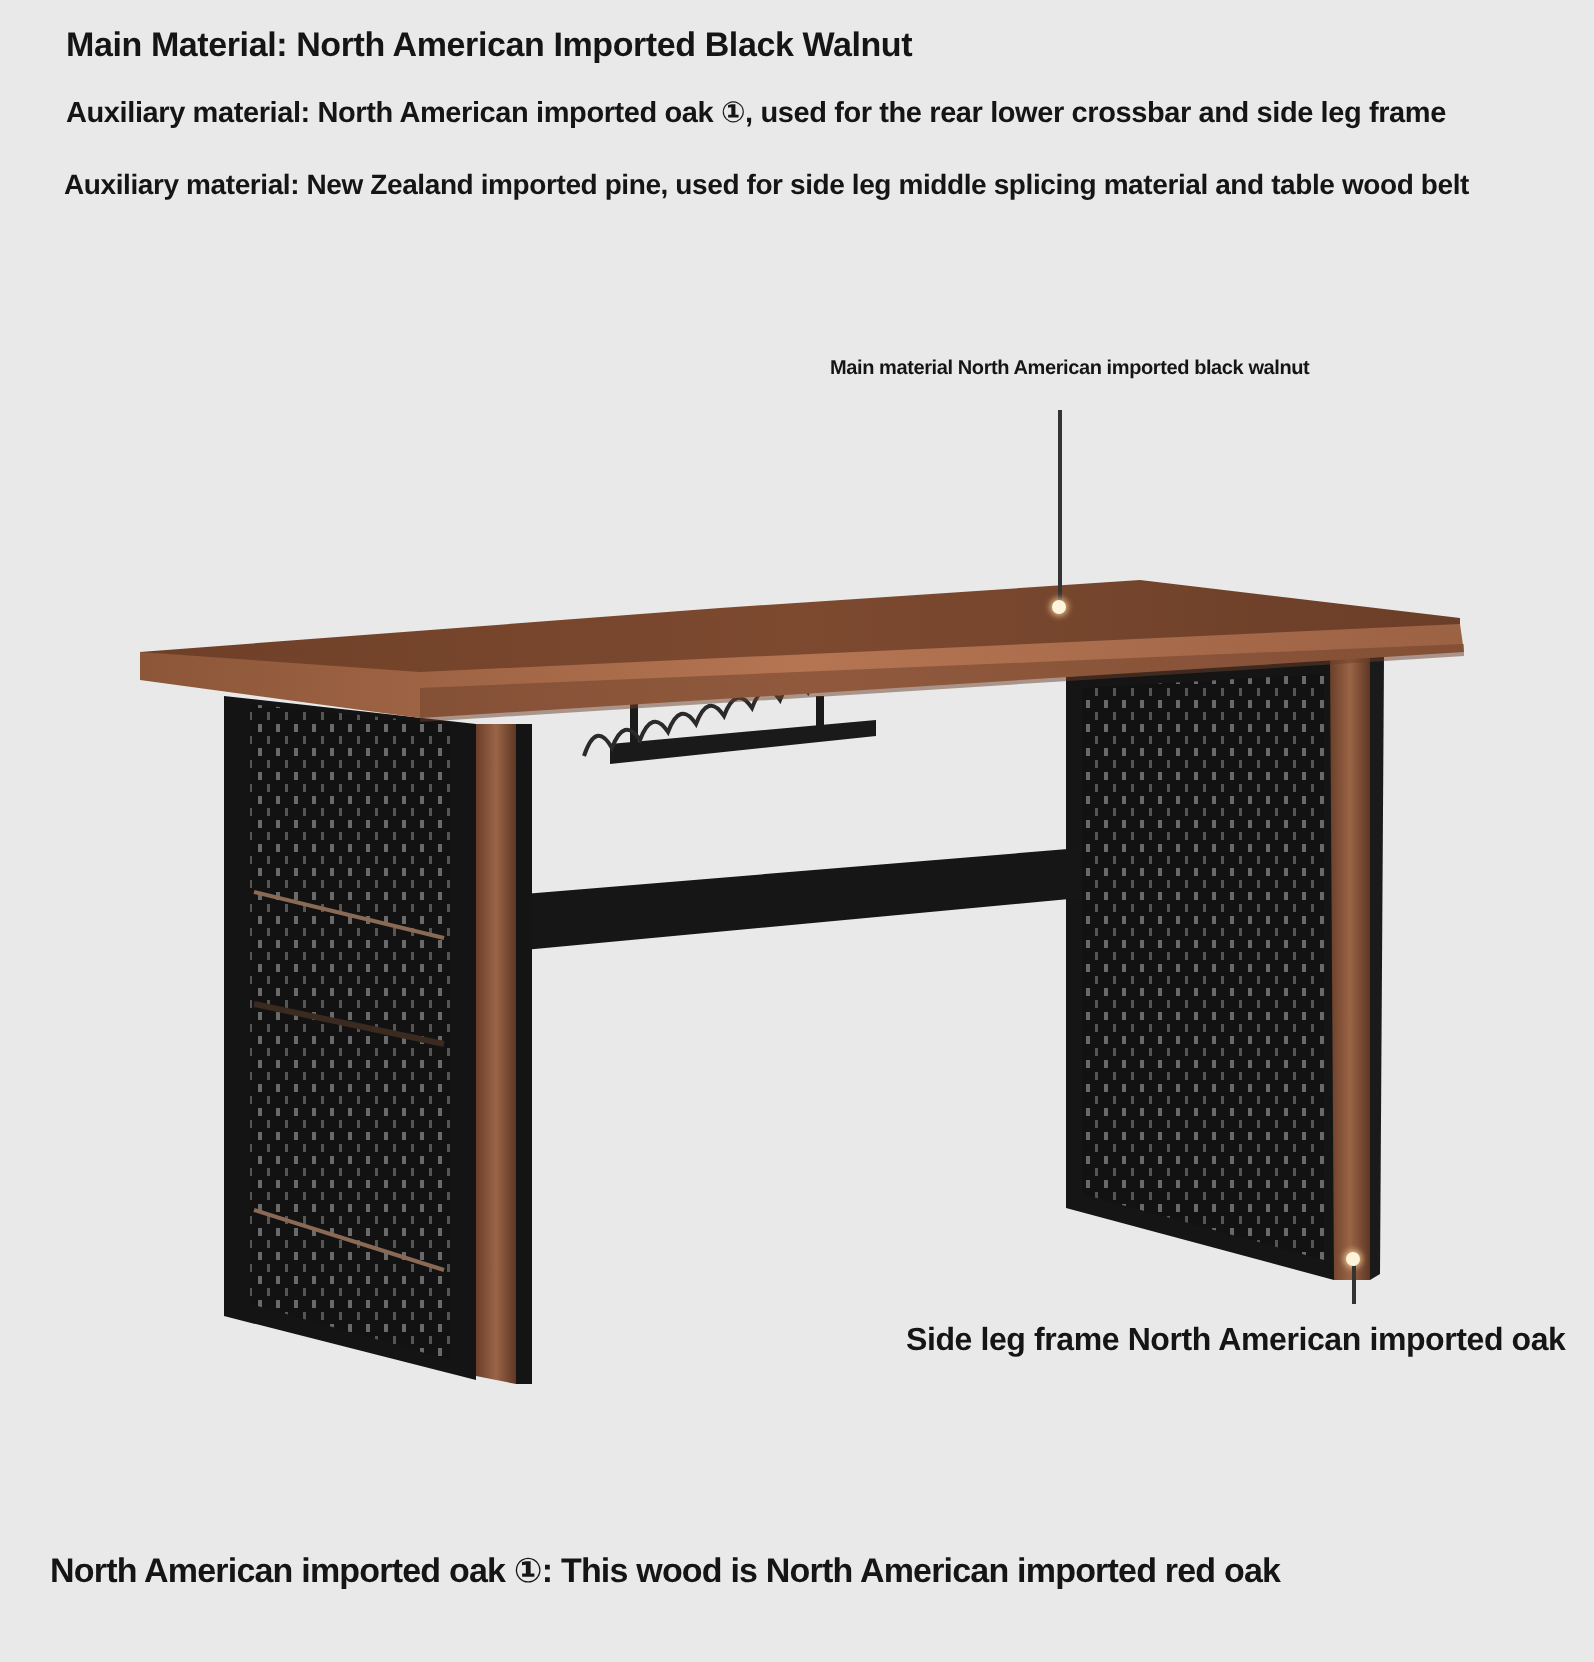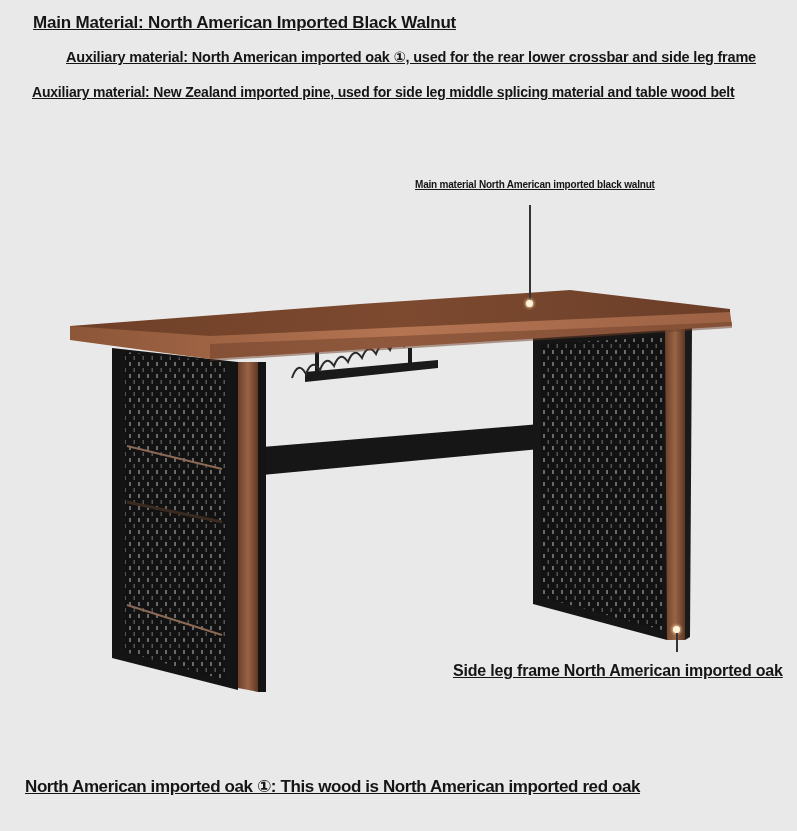--- a/index.html
+++ b/index.html
@@ -3,23 +3,23 @@
 <meta charset="utf-8">
 <style>
   html, body { margin: 0; padding: 0; }
   body {
     width: 797px; height: 831px; overflow: hidden;
     background: #e9e9e9;
     font-family: "Liberation Sans", "DejaVu Sans", sans-serif;
     color: #111;
     position: relative;
   }
-  .txt { position: absolute; white-space: nowrap; font-weight: bold; color: #151515; letter-spacing: -0.2px; text-decoration: underline; }
+  .txt { position: absolute; white-space: nowrap; font-weight: bold; color: #151515; letter-spacing: -0.2px; }
   .t-main { left: 33px; top: 13px; font-size: 17px; }
-  .t-aux1 { left: 33px; top: 49px; font-size: 14.5px; margin-left: 33px; }
+  .t-aux1 { left: 33px; top: 49px; font-size: 14.5px; }
   .t-aux2 { left: 32px; top: 84px; font-size: 14px; }
   .t-callout-top { left: 403px; top: 179px; font-size: 10px; padding-left: 12px; }
   .t-callout-bottom { left: 453px; top: 662px; font-size: 16px; }
   .t-footnote { left: 25px; top: 776px; font-size: 17px; letter-spacing: -0.4px; text-align: center; }
   .leader { position: absolute; background: #333; width: 1.5px; }
   .dot { position: absolute; width: 7px; height: 7px; border-radius: 50%;
          background: #fff3dc; box-shadow: 0 0 3px 1px rgba(255,220,160,0.8); }
   svg.desk { position: absolute; left: 0; top: 0; }
 </style>
 </head>

